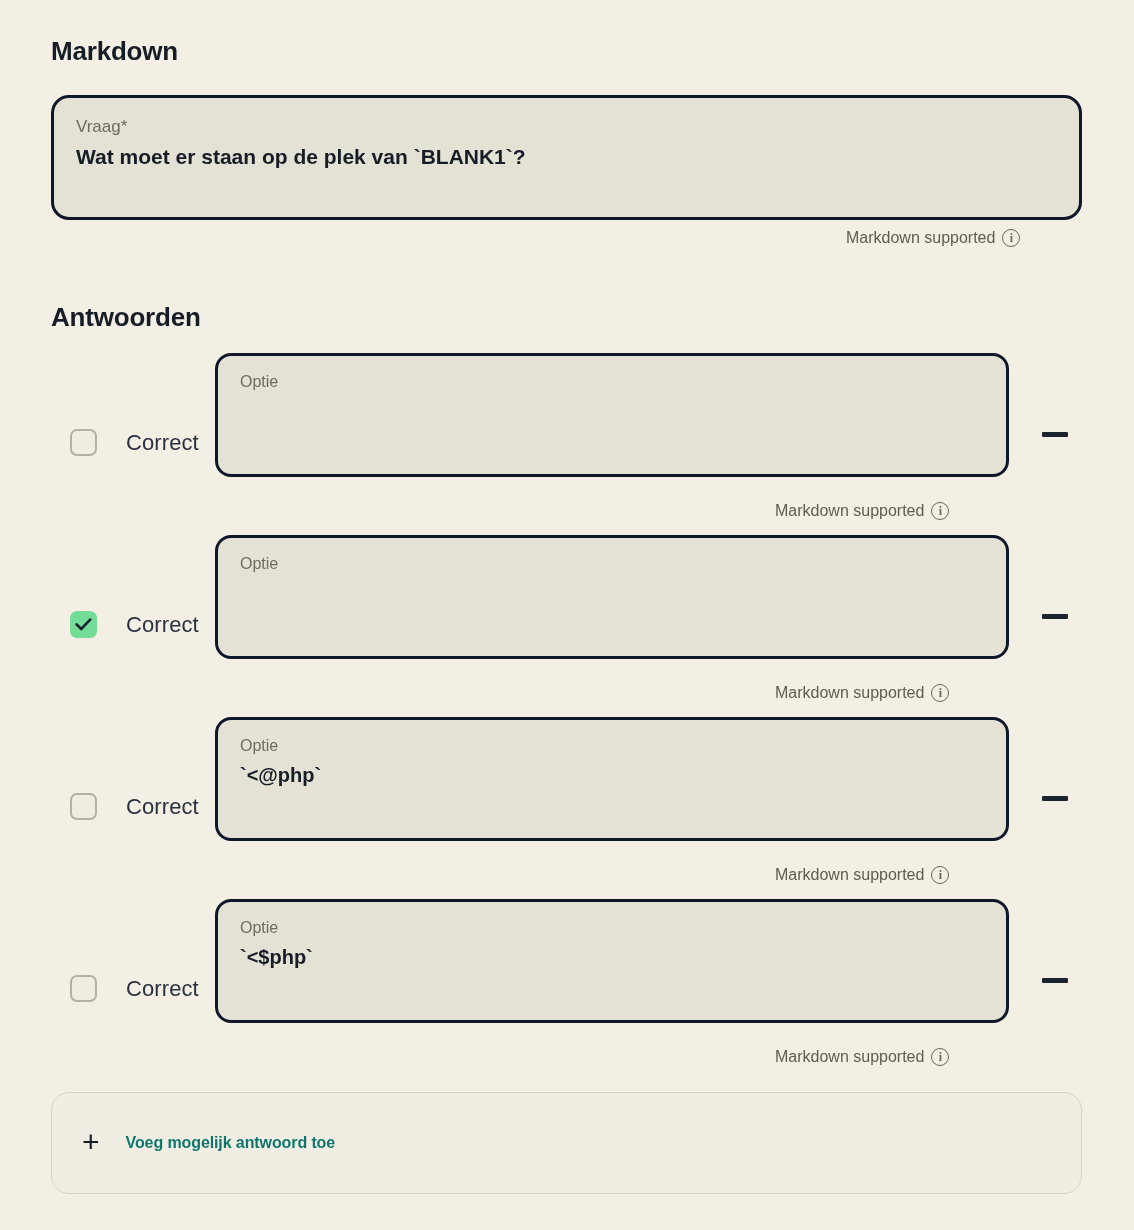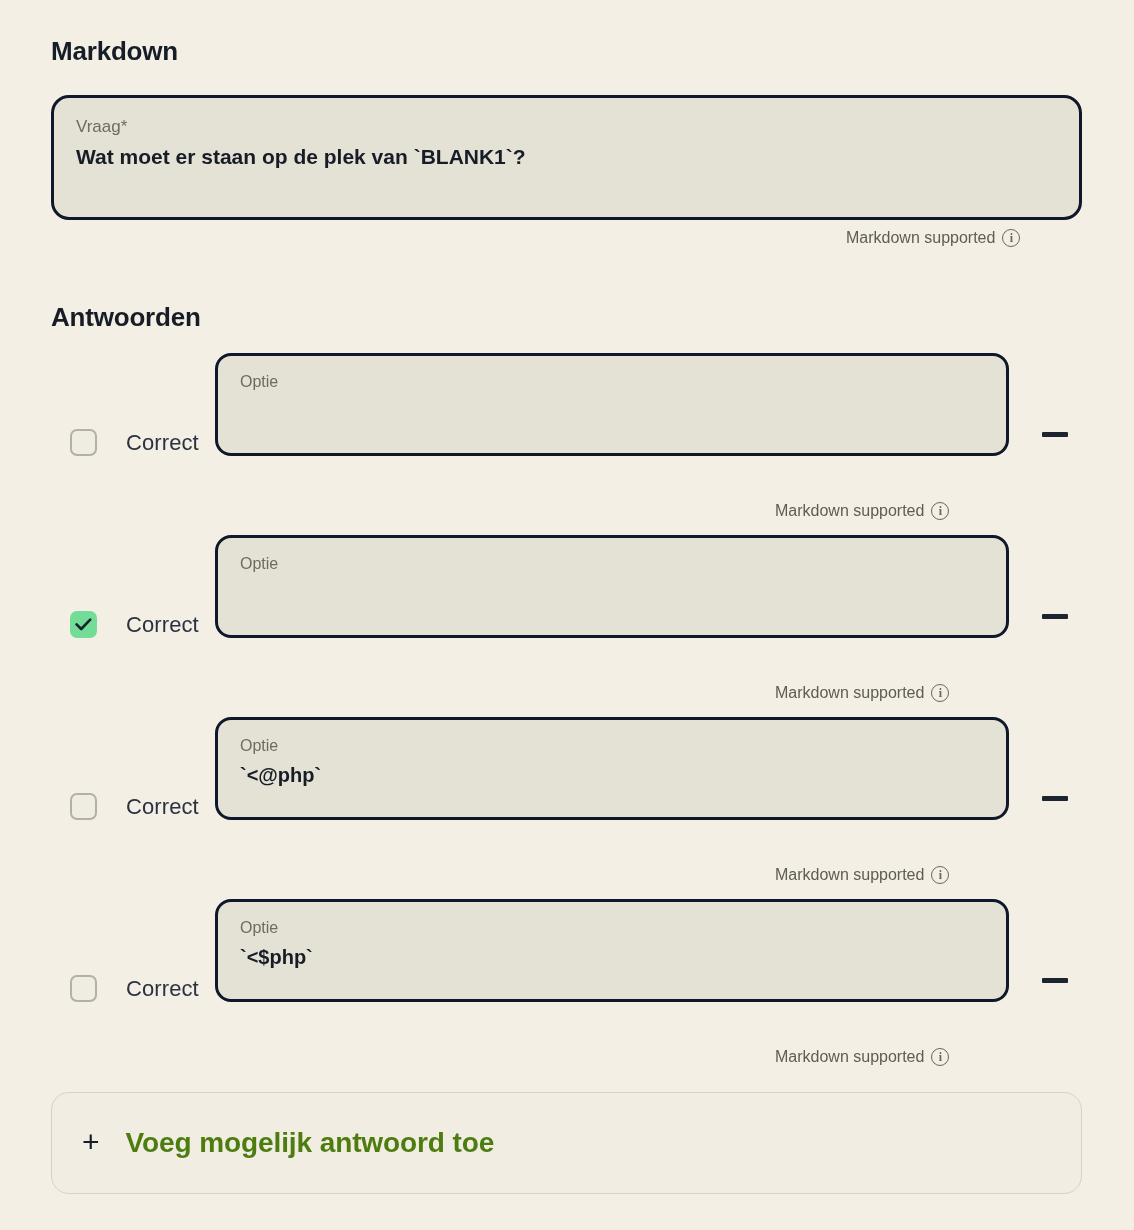--- a/index.html
+++ b/index.html
@@ -139,21 +139,21 @@
     color: #2a3140;
     letter-spacing: 0.1px;
     line-height: 1;
   }
 
   .option-field {
     position: absolute;
     left: 215px;
     top: 1px;
     width: 794px;
-    height: 103px;
+    height: 124px;
     border-radius: 16px;
     padding-top: 16px;
   }
 
   .remove-btn {
     position: absolute;
     left: 1035px;
     top: 62px;
     width: 40px;
     height: 40px;
@@ -196,23 +196,23 @@
     font-family: "Liberation Sans", sans-serif;
   }
   #add-answer-button .plus {
     font-size: 30px;
     font-weight: 400;
     color: #161d27;
     line-height: 1;
     margin-top: -3px;
   }
   #add-answer-button .add-label {
-    font-size: 28px;
+    font-size: 16px;
     font-weight: 700;
-    color: #4d7c0f;
+    color: #0f766e;
     letter-spacing: -0.1px;
   }
 </style>
 </head>
 <body>
 
 <div class="page">
 
   <h2 class="section-title" id="title-meerkeuze">Markdown</h2>
 

